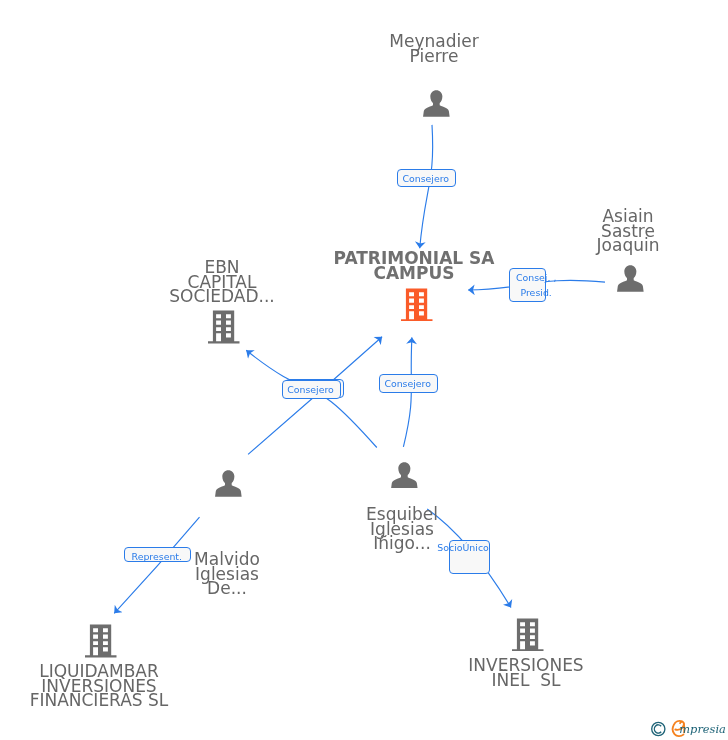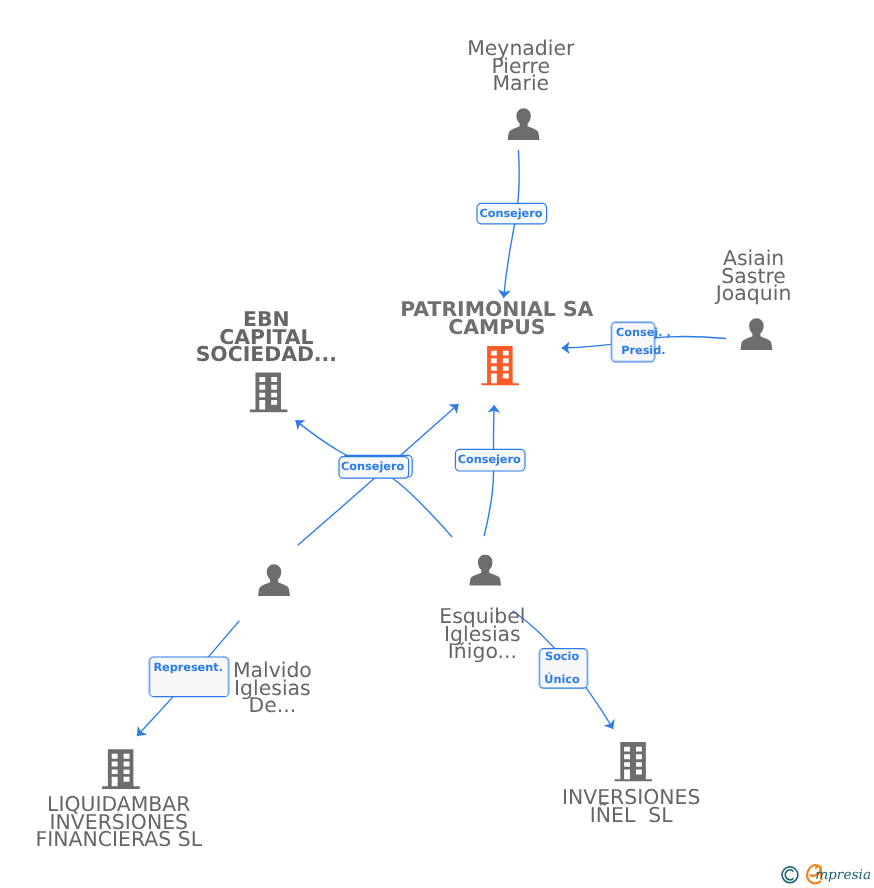--- a/index.html
+++ b/index.html
@@ -7,21 +7,21 @@
   body{width:728px;height:740px;overflow:hidden;
        font-family:"DejaVu Sans","Liberation Sans",sans-serif;
        -webkit-font-smoothing:antialiased;}
   #canvas{position:relative;width:728px;height:740px;background:#fff;}
   svg.graph{position:absolute;left:0;top:0;width:728px;height:740px;}
   .node{position:absolute;}
   .nlabel{position:absolute;text-align:center;color:#666666;font-size:17px;
           line-height:14.55px;white-space:pre;will-change:transform;}
   .nlabel.bold{font-weight:bold;color:#707070;}
   .elabel{position:absolute;color:#2b7ce9;font-size:9.4px;line-height:14.4px;
-          text-align:center;white-space:pre;will-change:transform;font-weight:bold;}
+          text-align:center;white-space:pre;will-change:transform;}
   .ebox{position:absolute;border:1px solid #2b7ce9;border-radius:4px;
         background:#f8f8f8;box-sizing:border-box;}
   .brand{position:absolute;white-space:nowrap;}
 </style>
 </head>
 <body>
 
 <div id="canvas">
 
   <svg class="graph" id="gsvg" width="728" height="740" viewBox="0 0 728 740" xmlns="http://www.w3.org/2000/svg">
@@ -39,33 +39,33 @@
         <path d="M 199.5 517.2 Q 158.0 566.5 114.2 613.3" marker-end="url(#arw)"></path>
         <path d="M 427.2 509.0 Q 469.1 538.2 511.0 607.5" marker-end="url(#arw)"></path>
       </g>
   </svg>
 
   <div id="nodes-layer">
       <div class="node">
         <div style="position: absolute; left: 423.25px; top: 89.95px; width: 26.7px; height: 26.7px;"><svg width="26.7" height="26.7" viewBox="0 0 26.7 26.7">
             <path fill="#6d6d6d" d="M13.35 0.15 C10.05 0.15 7.3 2.9 7.3 6.3 C7.3 9.6 8.6 12.0 10.0 12.9 L10.0 15.3 C8.3 16.2 5.6 16.9 3.7 17.9 C1.9 18.8 0.95 19.9 0.75 21.6 L0.05 26.7 L26.65 26.7 L25.95 21.6 C25.75 19.9 24.8 18.8 23.0 17.9 C21.1 16.9 18.4 16.2 16.7 15.3 L16.7 12.9 C18.1 12.0 19.4 9.6 19.4 6.3 C19.4 2.9 16.65 0.15 13.35 0.15 Z"></path>
           </svg></div>
-        <div class="nlabel" style="left: 234.3px; top: 34.025px; width: 400px;"><div>Meynadier</div><div>Pierre</div><div>Marie</div></div>
+        <div class="nlabel" style="left: 234.3px; top: 34.025px; width: 400px;"><div>Meynadier</div><div>Pierre</div></div>
       </div>
       <div class="node">
         <div style="position: absolute; left: 401.25px; top: 287.9px; width: 31.5px; height: 33.6px;"><svg width="31.5" height="33.6" viewBox="0 0 31.5 33.6">
             <path fill="#fa5b29" fill-rule="evenodd" d="M4.9 0.4 H26.2 V31.3 H4.9 Z M0 31.3 H31.5 V33.6 H0 Z M8.1 4.2 H13.0 V8.3 H8.1 Z M18.0 4.2 H22.9 V8.3 H18.0 Z M8.1 10.6 H13.0 V14.7 H8.1 Z M18.0 10.6 H22.9 V14.7 H18.0 Z M8.1 17.3 H13.0 V21.0 H8.1 Z M18.0 17.3 H22.9 V21.0 H18.0 Z M8.1 23.3 H13.0 V31.3 H8.1 Z M18.0 23.3 H22.9 V27.4 H18.0 Z"></path>
           </svg></div>
         <div class="nlabel bold" style="left: 214px; top: 251.025px; width: 400px;"><div>PATRIMONIAL SA</div><div>CAMPUS</div></div>
       </div>
       <div class="node">
         <div style="position: absolute; left: 208.25px; top: 310.2px; width: 31.5px; height: 33.6px;"><svg width="31.5" height="33.6" viewBox="0 0 31.5 33.6">
             <path fill="#6d6d6d" fill-rule="evenodd" d="M4.9 0.4 H26.2 V31.3 H4.9 Z M0 31.3 H31.5 V33.6 H0 Z M8.1 4.2 H13.0 V8.3 H8.1 Z M18.0 4.2 H22.9 V8.3 H18.0 Z M8.1 10.6 H13.0 V14.7 H8.1 Z M18.0 10.6 H22.9 V14.7 H18.0 Z M8.1 17.3 H13.0 V21.0 H8.1 Z M18.0 17.3 H22.9 V21.0 H18.0 Z M8.1 23.3 H13.0 V31.3 H8.1 Z M18.0 23.3 H22.9 V27.4 H18.0 Z"></path>
           </svg></div>
-        <div class="nlabel" style="left: 22.3px; top: 259.825px; width: 400px; font-weight: bold;"><div>EBN</div><div>CAPITAL</div><div>SOCIEDAD...</div></div>
+        <div class="nlabel" style="left: 22.3px; top: 259.825px; width: 400px;"><div>EBN</div><div>CAPITAL</div><div>SOCIEDAD...</div></div>
       </div>
       <div class="node">
         <div style="position: absolute; left: 617.25px; top: 264.95px; width: 26.7px; height: 26.7px;"><svg width="26.7" height="26.7" viewBox="0 0 26.7 26.7">
             <path fill="#6d6d6d" d="M13.35 0.15 C10.05 0.15 7.3 2.9 7.3 6.3 C7.3 9.6 8.6 12.0 10.0 12.9 L10.0 15.3 C8.3 16.2 5.6 16.9 3.7 17.9 C1.9 18.8 0.95 19.9 0.75 21.6 L0.05 26.7 L26.65 26.7 L25.95 21.6 C25.75 19.9 24.8 18.8 23.0 17.9 C21.1 16.9 18.4 16.2 16.7 15.3 L16.7 12.9 C18.1 12.0 19.4 9.6 19.4 6.3 C19.4 2.9 16.65 0.15 13.35 0.15 Z"></path>
           </svg></div>
         <div class="nlabel" style="left: 427.5px; top: 209.325px; width: 400px;"><div>Asiain</div><div>Sastre</div><div>Joaquin</div></div>
       </div>
       <div class="node">
         <div style="position: absolute; left: 215.15px; top: 469.85px; width: 26.7px; height: 26.7px;"><svg width="26.7" height="26.7" viewBox="0 0 26.7 26.7">
             <path fill="#6d6d6d" d="M13.35 0.15 C10.05 0.15 7.3 2.9 7.3 6.3 C7.3 9.6 8.6 12.0 10.0 12.9 L10.0 15.3 C8.3 16.2 5.6 16.9 3.7 17.9 C1.9 18.8 0.95 19.9 0.75 21.6 L0.05 26.7 L26.65 26.7 L25.95 21.6 C25.75 19.9 24.8 18.8 23.0 17.9 C21.1 16.9 18.4 16.2 16.7 15.3 L16.7 12.9 C18.1 12.0 19.4 9.6 19.4 6.3 C19.4 2.9 16.65 0.15 13.35 0.15 Z"></path>
@@ -98,25 +98,25 @@
       </div>
       <div class="ebox" style="left: 508.8px; top: 268.3px; width: 37px; height: 33.6px; padding-left: 24px;">
         <div class="elabel" style="left: -2px; top: 0px; width: 56.3px; height: 33.6px; display: flex; flex-direction: column; justify-content: center;"><div>Consej. ,</div><div>Presid.</div></div>
       </div>
       <div class="ebox" style="left: 378.8px; top: 374.2px; width: 59.4px; height: 18.9px;">
         <div class="elabel" style="left: -2px; top: 0px; width: 59.4px; height: 18.9px; display: flex; flex-direction: column; justify-content: center;"><div>Consejero</div></div>
       </div>
       <div class="ebox" style="left: 281.7px; top: 380.1px; width: 59.1px; height: 18.9px;">
         <div class="elabel" style="left: -2px; top: 0px; width: 59.1px; height: 18.9px; display: flex; flex-direction: column; justify-content: center;"><div>Consejero</div></div>
       </div>
-      <div class="ebox" style="left: 123.6px; top: 547.3px; width: 67.6px; height: 34px;">
+      <div class="ebox" style="left: 123.6px; top: 547.3px; width: 67.6px; height: 15px;">
         <div class="elabel" style="left: -2px; top: 0px; width: 67.6px; height: 18.8px; display: flex; flex-direction: column; justify-content: center;"><div>Represent.</div></div>
       </div>
       <div class="ebox" style="left: 448.8px; top: 540.1px; width: 40.8px; height: 33.7px;">
-        <div class="elabel" style="left: -2px; top: 0px; width: 40.8px; height: 33.7px; display: flex; flex-direction: column; justify-content: space-between;"><div>Socio</div><div>Único</div></div>
+        <div class="elabel" style="left: -2px; top: 0px; width: 40.8px; height: 33.7px; display: flex; flex-direction: row; justify-content: flex-end;"><div>Socio</div><div>Único</div></div>
       </div>
     </div>
 
   <div class="brand" style="left:649px;top:720px;">
       <svg width="78" height="22" viewBox="0 0 78 22" style="display:block">
         <g>
           <circle cx="9.3" cy="9.0" r="6.6" fill="none" stroke="#1f6478" stroke-width="1.35"></circle>
           <path d="M 12.2 6.2 A 3.9 4.2 0 1 0 12.2 11.8" fill="none" stroke="#1f6478" stroke-width="1.35"></path>
         </g>
         <g fill="none" stroke="#f5821f" stroke-width="1.85" stroke-linecap="round">

